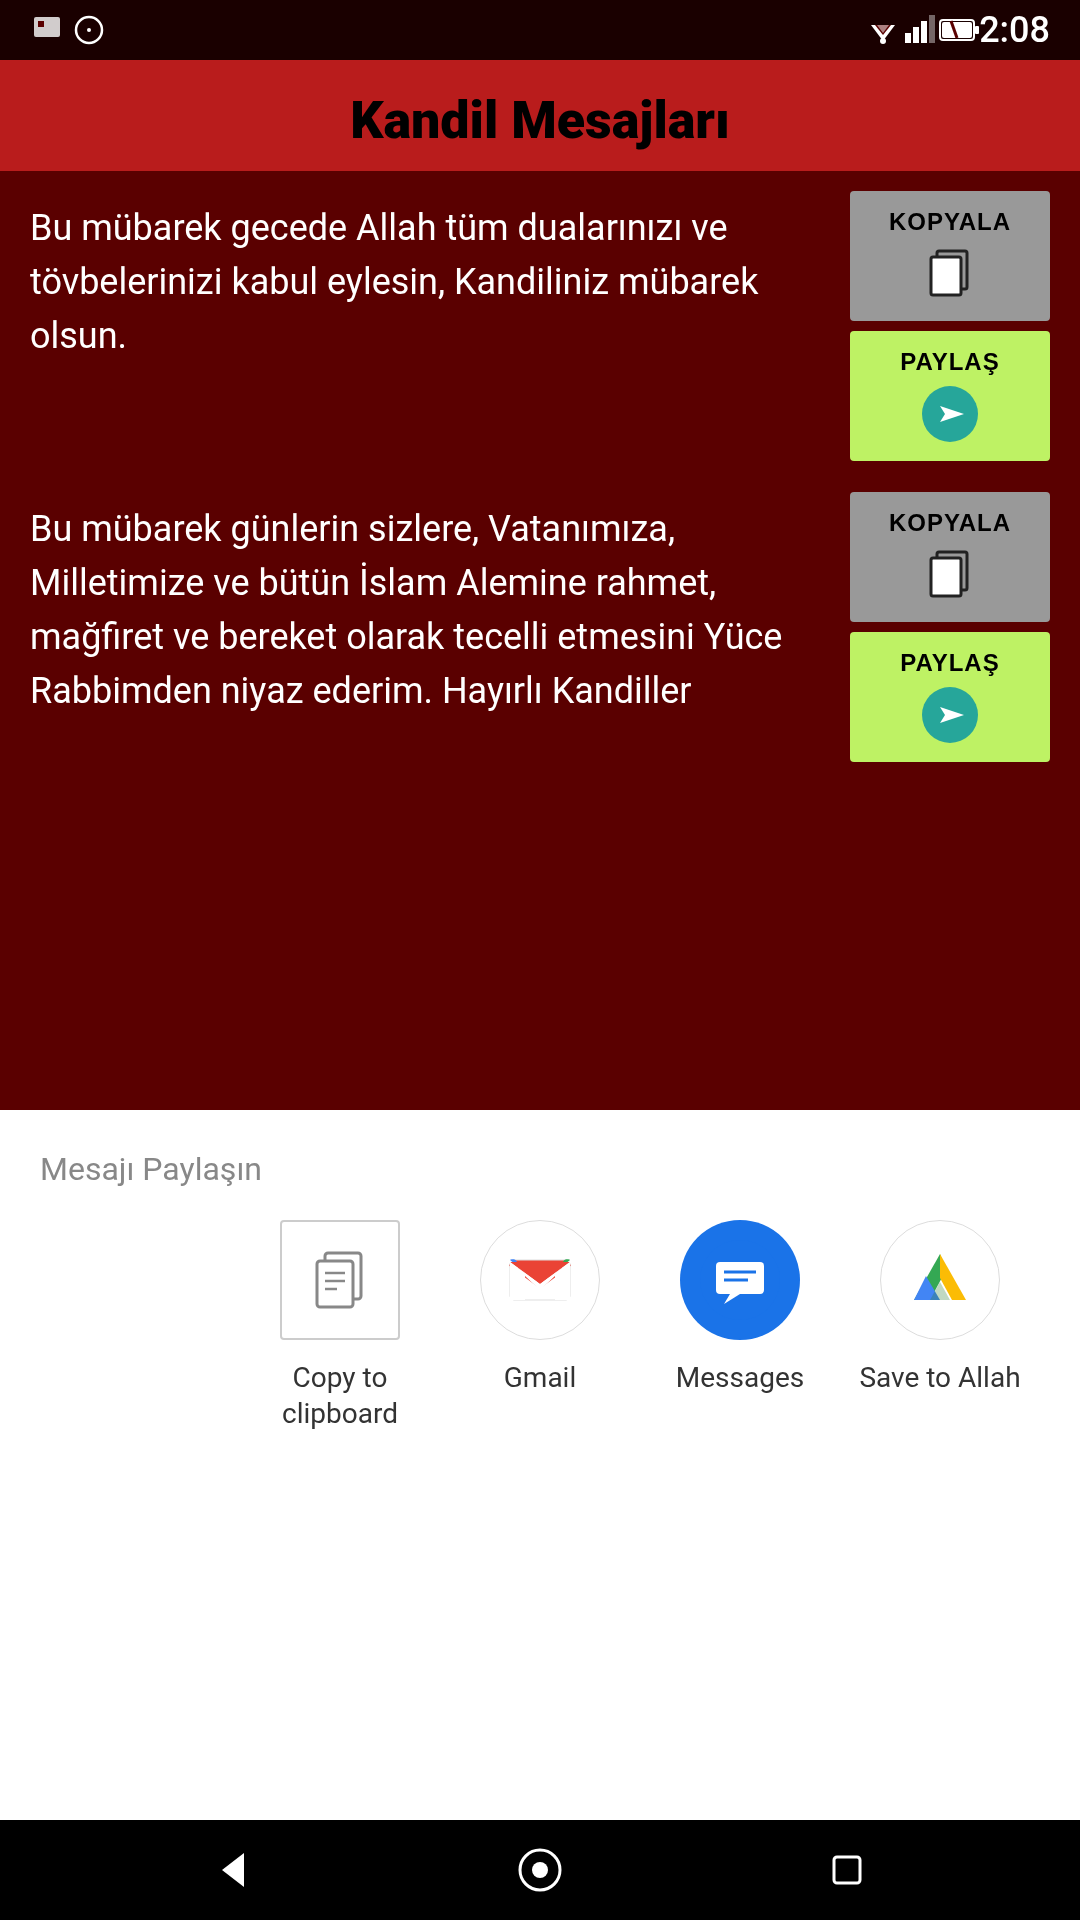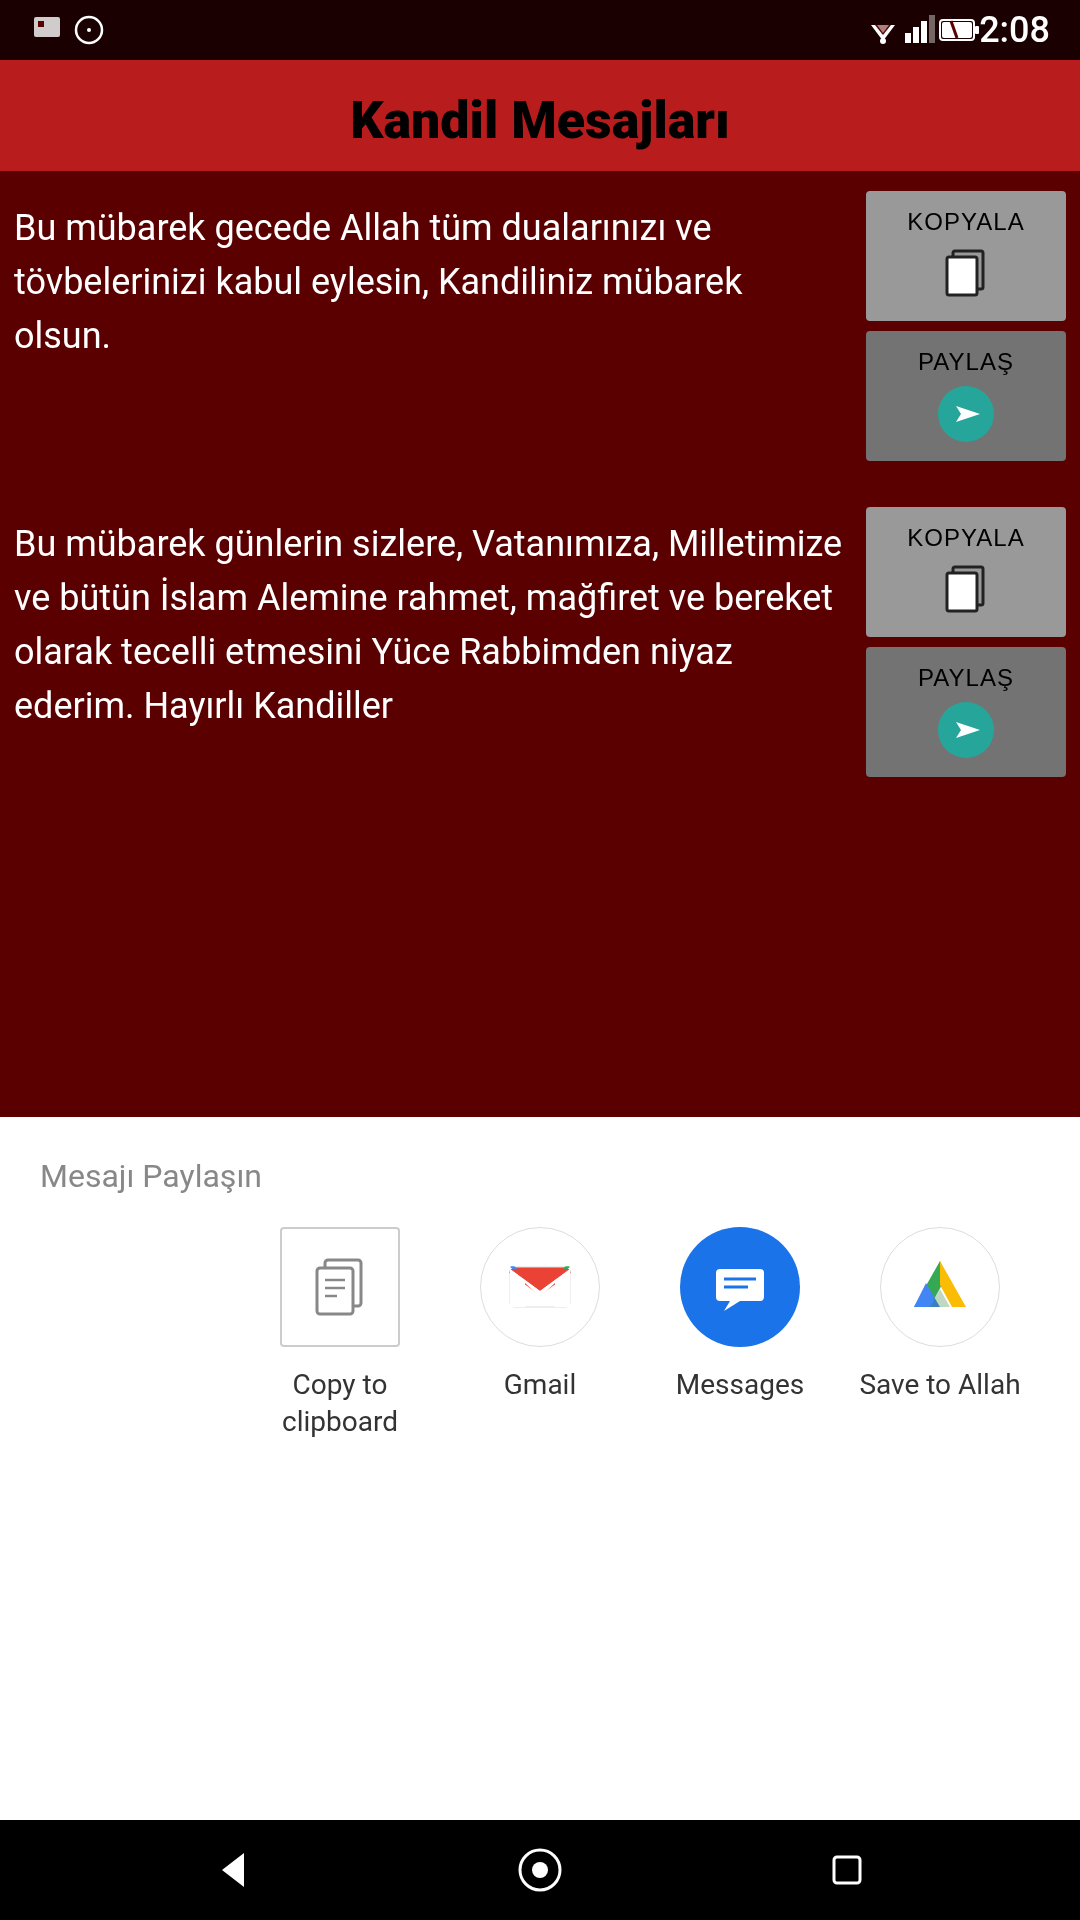--- a/index.html
+++ b/index.html
@@ -42,24 +42,24 @@
       color: #000;
       font-size: 52px;
       font-weight: 900;
       text-align: center;
     }
 
     
     .content-area {
       background: #5a0000;
       flex: 1;
-      padding: 20px 14px;
-      display: flex;
-      flex-direction: column;
-      gap: 46px;
+      padding: 20px 30px;
+      display: flex;
+      flex-direction: column;
+      gap: 31px;
       position: relative;
     }
 
     .message-row {
       display: flex;
       align-items: flex-start;
       gap: 20px;
     }
 
     .message-text {
@@ -88,27 +88,27 @@
       gap: 8px;
       cursor: pointer;
       border-radius: 4px;
     }
 
     .action-btn.kopyala {
       background: #999;
     }
 
     .action-btn.paylas {
-      background: #737373;
+      background: #bef264;
     }
 
     .action-btn-label {
       color: #000;
       font-size: 24px;
-      font-weight: 400;
+      font-weight: 700;
       letter-spacing: 1px;
     }
 
     .btn-icon {
       width: 60px;
       height: 60px;
       display: flex;
       align-items: center;
       justify-content: center;
     }

